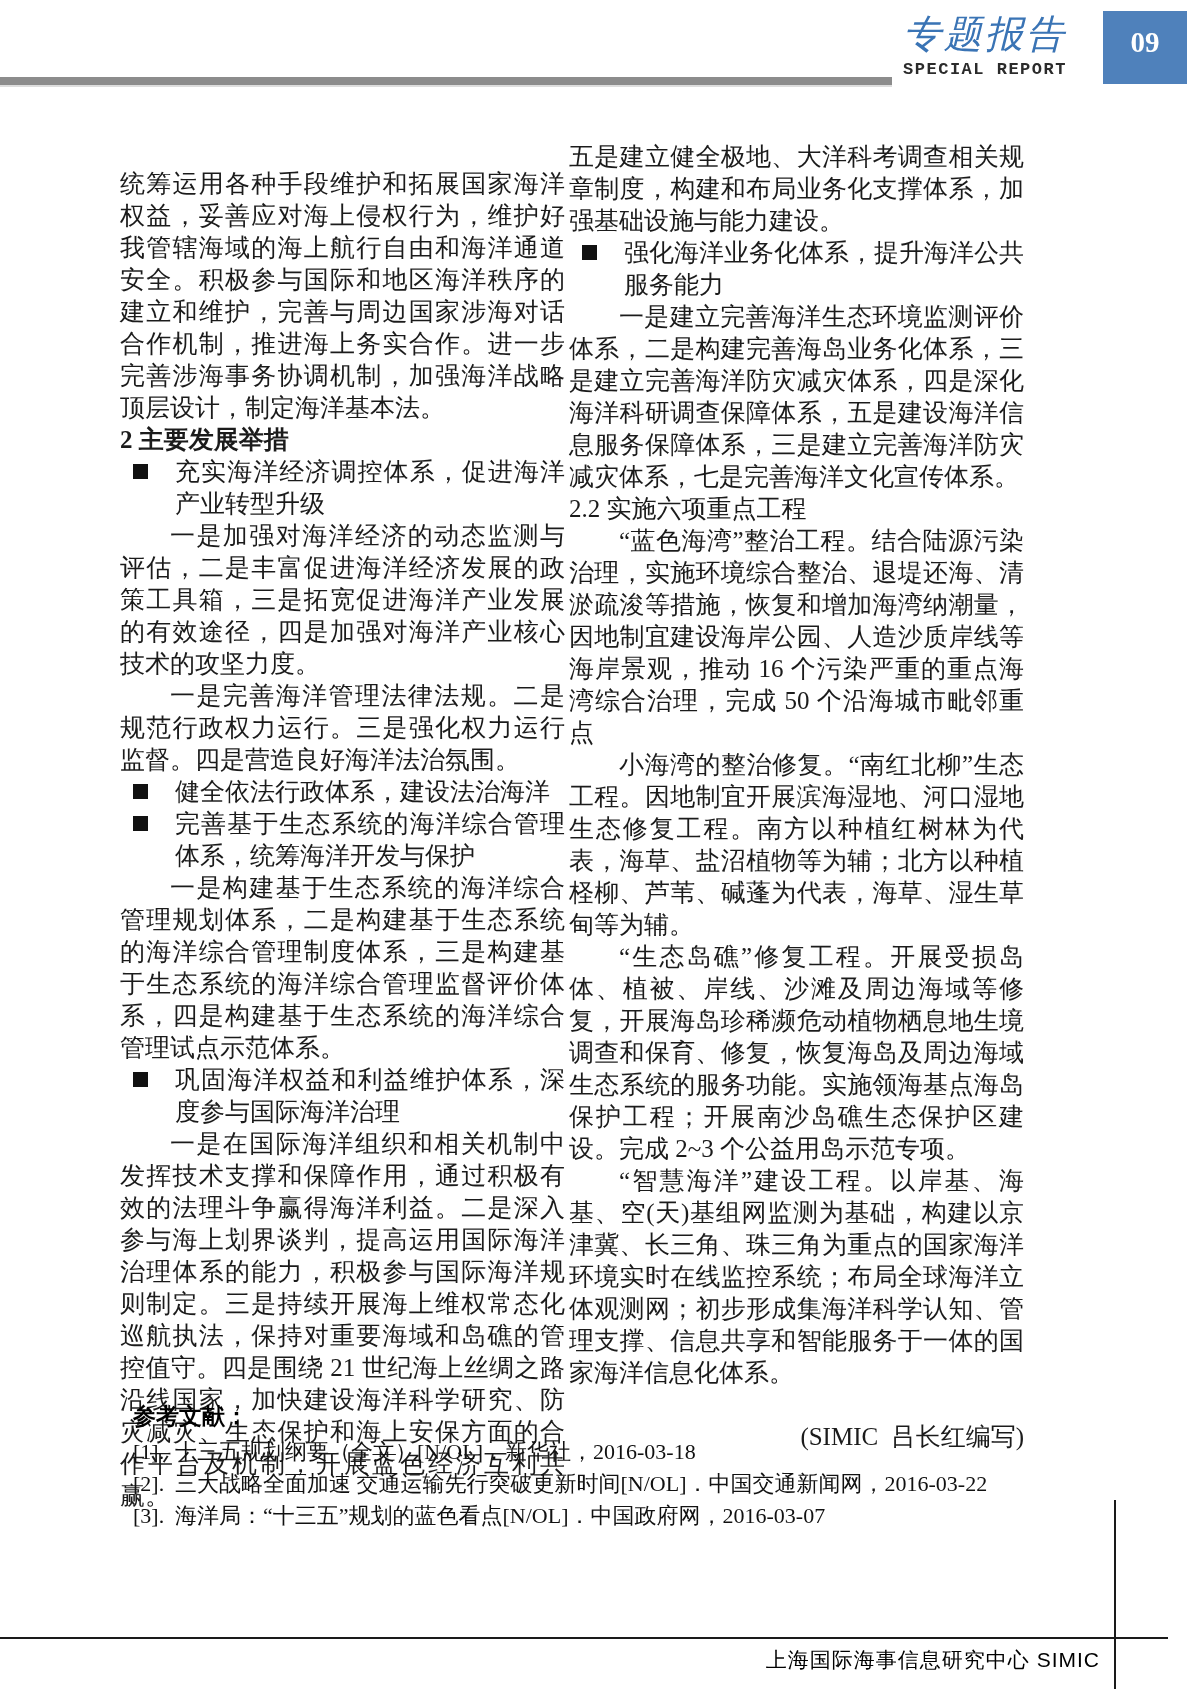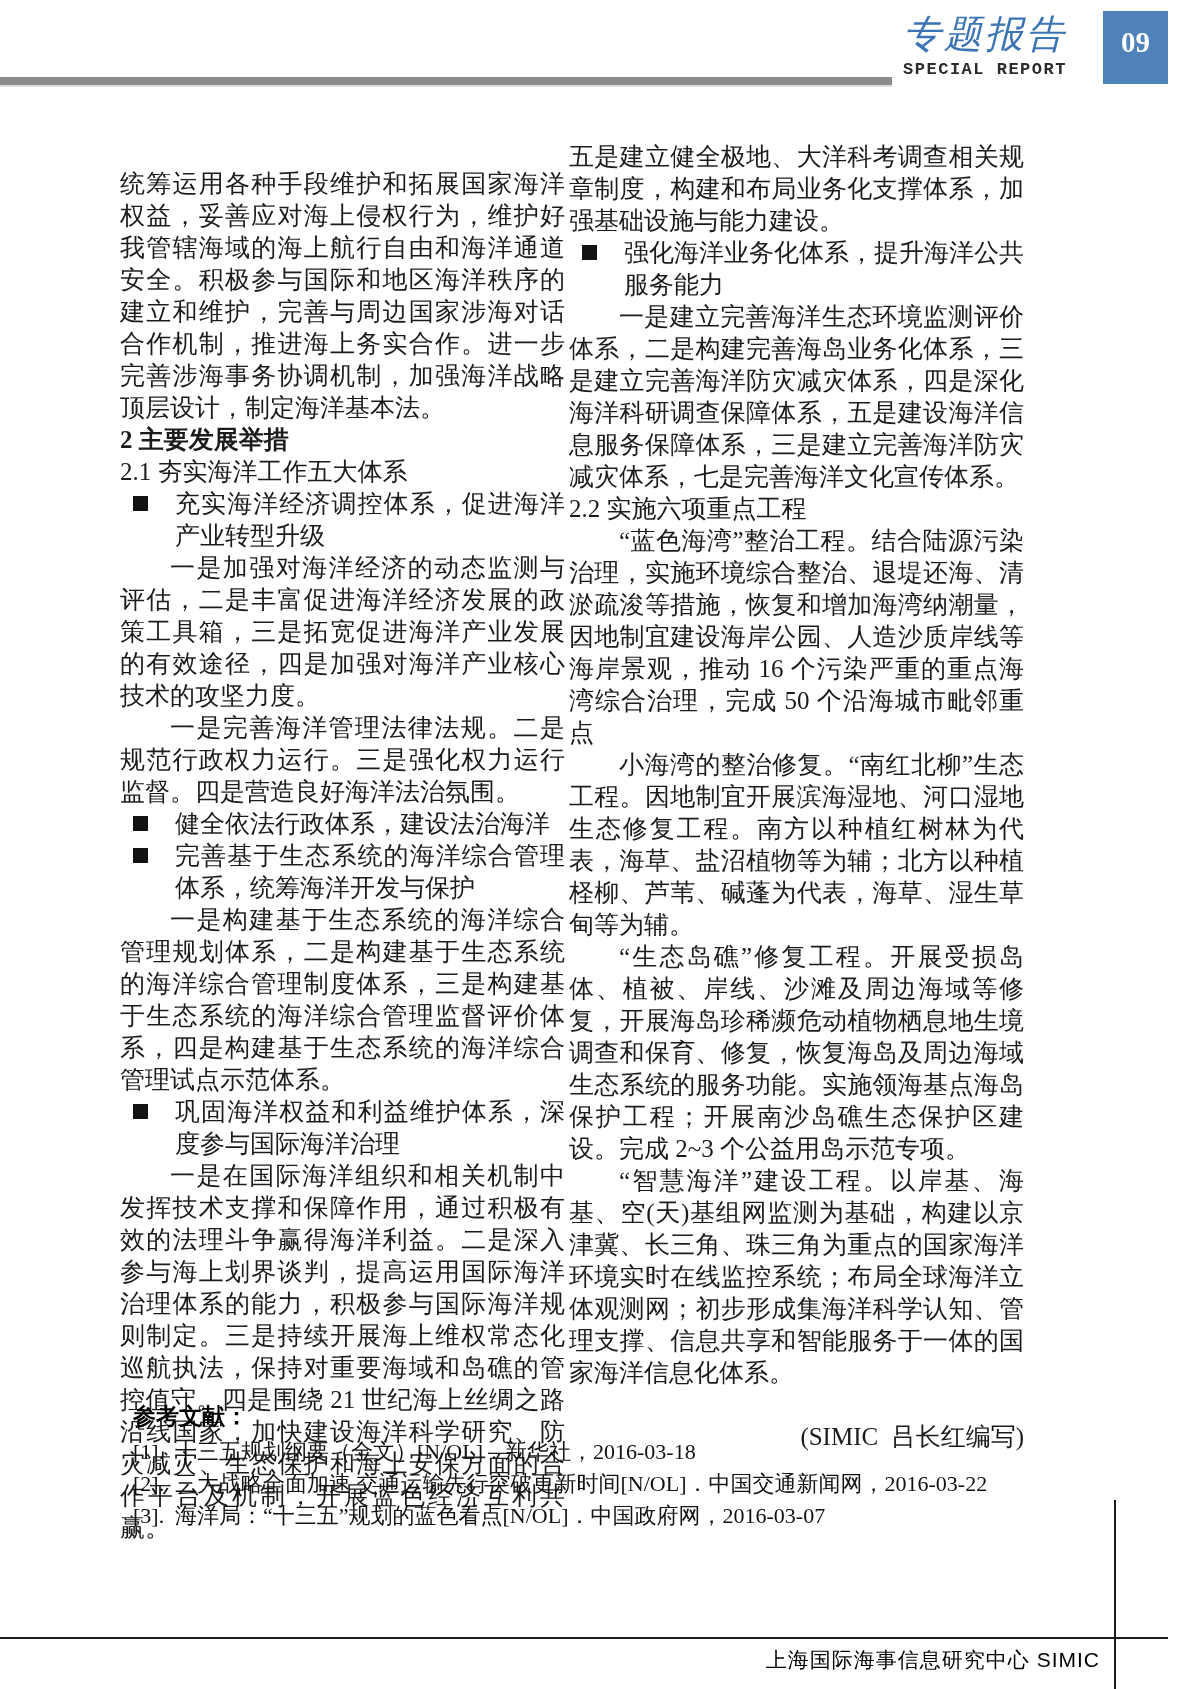--- a/index.html
+++ b/index.html
@@ -18,21 +18,21 @@
   .header-right{position:absolute;top:12px;right:133px;text-align:center;}
   .title-cn{
     font-family:"Liberation Sans","DejaVu Sans",sans-serif;
     font-size:38px;line-height:44px;color:var(--title-blue);letter-spacing:3px;font-weight:500;font-style:italic;
   }
   .title-en{
     font-family:"Liberation Mono","DejaVu Sans Mono",monospace;
     font-size:17px;font-weight:bold;letter-spacing:1.5px;color:#2b2b2b;margin-top:4px;
   }
   .page-num{
-    position:absolute;left:1103px;top:11px;width:65px;height:73px;background:var(--accent);
+    position:absolute;left:1103px;top:11px;width:84px;height:73px;background:var(--accent);
     color:#fff;font-family:"Liberation Serif","DejaVu Serif",serif;font-weight:bold;
     font-size:29px;text-align:center;line-height:62px;
   }
   
   .col{position:absolute;top:141px;font-size:25px;line-height:32px;text-align:justify;}
   .col-left{left:120px;width:445px;margin-top:27px;}
   .col-right{left:569px;width:455px;}
   .blk{margin:0;}
   .p{text-indent:2em;}
   .p-cont{text-indent:0;}
@@ -69,21 +69,20 @@
   <div class="header-right">
     <div class="title-cn">专题报告</div>
     <div class="title-en">SPECIAL REPORT</div>
   </div>
 
   <div class="page-num">09</div>
 
   <div class="col col-left" id="col-left">
       <div class="blk p-cont">统筹运用各种手段维护和拓展国家海洋权益，妥善应对海上侵权行为，维护好我管辖海域的海上航行自由和海洋通道安全。积极参与国际和地区海洋秩序的建立和维护，完善与周边国家涉海对话合作机制，推进海上务实合作。进一步完善涉海事务协调机制，加强海洋战略顶层设计，制定海洋基本法。</div>
       <div class="blk h1">2 主要发展举措</div>
-      <div class="blk h2">2.1 夯实海洋工作五大体系</div>
       <div class="blk bullet"><span class="sq"></span><span>充实海洋经济调控体系，促进海洋产业转型升级</span></div>
       <div class="blk p">一是加强对海洋经济的动态监测与评估，二是丰富促进海洋经济发展的政策工具箱，三是拓宽促进海洋产业发展的有效途径，四是加强对海洋产业核心技术的攻坚力度。</div>
       <div class="blk p">一是完善海洋管理法律法规。二是规范行政权力运行。三是强化权力运行监督。四是营造良好海洋法治氛围。</div>
       <div class="blk bullet"><span class="sq"></span><span>健全依法行政体系，建设法治海洋</span></div>
       <div class="blk bullet"><span class="sq"></span><span>完善基于生态系统的海洋综合管理体系，统筹海洋开发与保护</span></div>
       <div class="blk p">一是构建基于生态系统的海洋综合管理规划体系，二是构建基于生态系统的海洋综合管理制度体系，三是构建基于生态系统的海洋综合管理监督评价体系，四是构建基于生态系统的海洋综合管理试点示范体系。</div>
       <div class="blk bullet"><span class="sq"></span><span>巩固海洋权益和利益维护体系，深度参与国际海洋治理</span></div>
       <div class="blk p">一是在国际海洋组织和相关机制中发挥技术支撑和保障作用，通过积极有效的法理斗争赢得海洋利益。二是深入参与海上划界谈判，提高运用国际海洋治理体系的能力，积极参与国际海洋规则制定。三是持续开展海上维权常态化巡航执法，保持对重要海域和岛礁的管控值守。四是围绕 21 世纪海上丝绸之路沿线国家，加快建设海洋科学研究、防灾减灾、生态保护和海上安保方面的合作平台及机制，开展蓝色经济互利共赢。</div>
     </div>
   <div class="col col-right" id="col-right">

